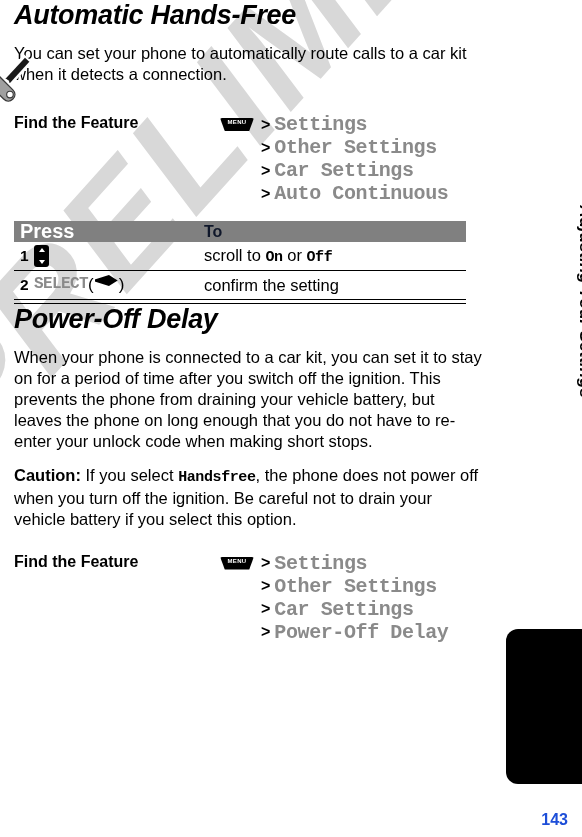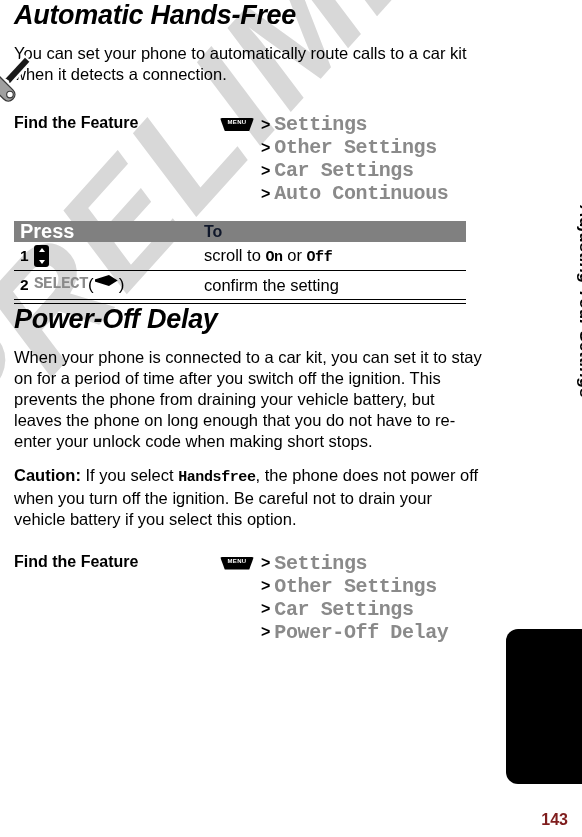--- a/index.html
+++ b/index.html
@@ -284,21 +284,21 @@
     transform-origin: 100% 0;
     transform: rotate(90deg) translateY(-100%);
     z-index: 2;
   }
   .page-num {
     position: absolute;
     right: 14px;
     top: 811px;
     font-size: 16px;
     font-weight: bold;
-    color: #7f1d1d;
+    color: #1d4ed8;
     z-index: 4;
   }
 </style>
 </head>
 <body>
 
 <div id="page">
 
   <div class="watermark">PRELIMINARY</div>
 

